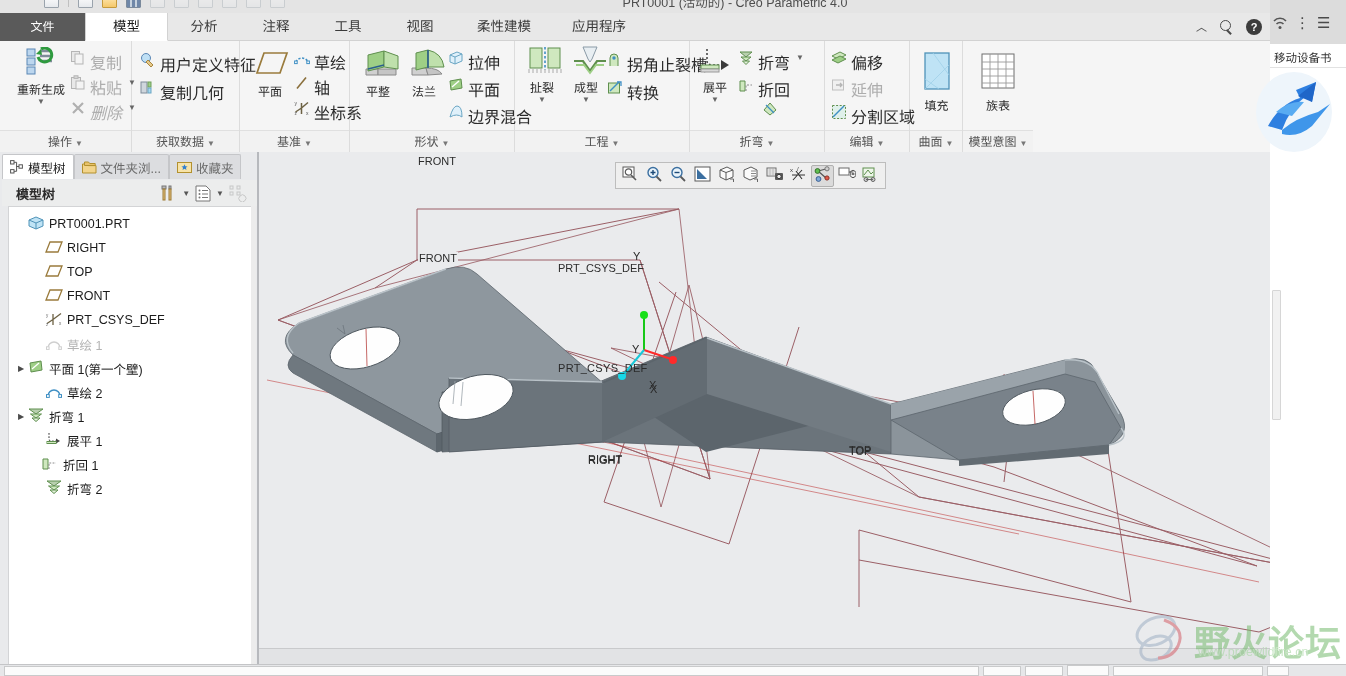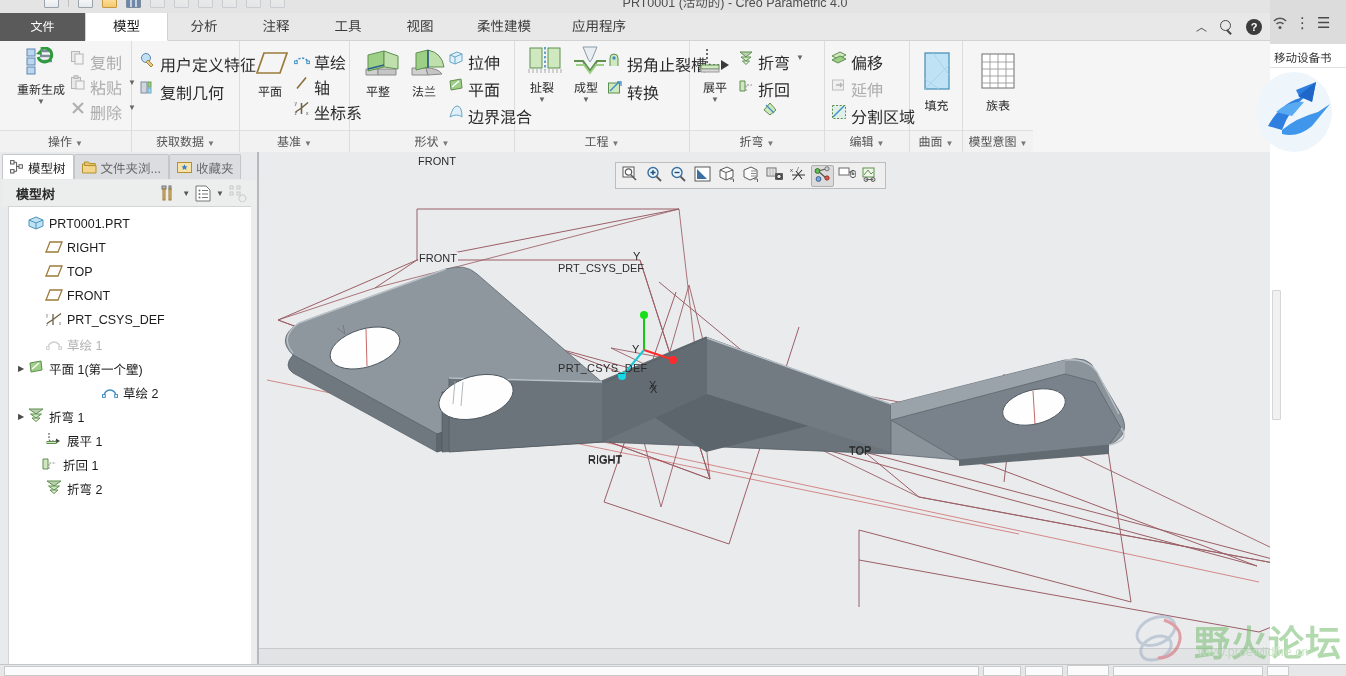--- a/index.html
+++ b/index.html
@@ -324,21 +324,21 @@
           <span class="ic ic-16">
             <svg width="16" height="16" viewBox="0 0 16 16">
                 <rect x="1.5" y="2.5" width="9" height="11" fill="#e8e8e8" stroke="#b5b5b5"></rect>
                 <rect x="4" y="0.8" width="4" height="2.6" fill="#d8d8d8" stroke="#b5b5b5"></rect>
                 <rect x="6" y="6" width="8" height="8" fill="#f4f4f4" stroke="#b5b5b5"></rect>
               </svg>
           </span>
           <span class="lbl">粘贴</span>
           <span class="caret">▼</span>
         </div>
-        <div class="sm-btn disabled" style="left:70px; top:56px;">
+        <div class="sm-btn disabled" style="left:70px; top:56px;font-style:italic;">
           <span class="ic ic-16">
             <svg width="16" height="16" viewBox="0 0 16 16">
                 <path d="M3 3 L13 13 M13 3 L3 13" stroke="#b0b0b0" stroke-width="2.2"></path>
               </svg>
           </span>
           <span class="lbl">删除</span>
           <span class="caret">▼</span>
         </div>
         <div class="rgroup-label">
           <span>操作</span><span class="caret">▼</span>
@@ -770,21 +770,21 @@
           <span class="tree-arrow">▶</span>
           <span class="tree-ic">
             <svg width="16" height="14" viewBox="0 0 16 14">
                 <polygon points="2,3 13,1 14,10 3,12" fill="#9ecf86" stroke="#5f8f4e"></polygon>
                 <path d="M4 9 L11 3" stroke="#fff" stroke-width="1.3"></path>
               </svg>
           </span>
           <span>平面 1(第一个壁)</span>
         </div>
 
-        <div class="tree-row" style="padding-left:40px;margin-left:40px;">
+        <div class="tree-row" style="padding-left:24px;">
           <span class="tree-arrow"></span>
           <span class="tree-ic">
             <svg width="18" height="14" viewBox="0 0 18 14">
                 <path d="M3 12 A6 6 0 0 1 15 12" stroke="#3f8fc4" stroke-width="1.5" fill="none"></path>
                 <rect x="1.5" y="10.6" width="2.8" height="2.8" fill="#fff" stroke="#3f8fc4"></rect>
                 <rect x="13.7" y="10.6" width="2.8" height="2.8" fill="#fff" stroke="#3f8fc4"></rect>
               </svg>
           </span>
           <span>草绘 2</span>
         </div>

